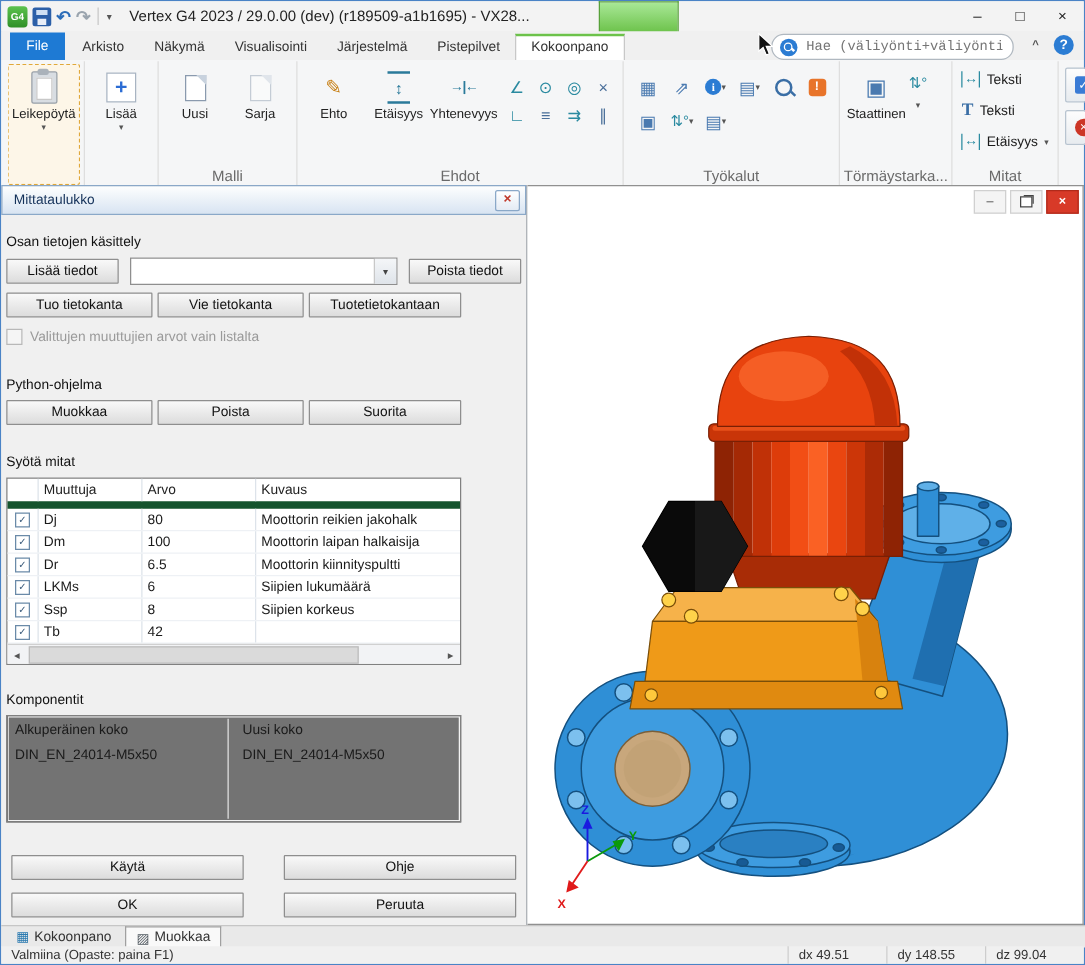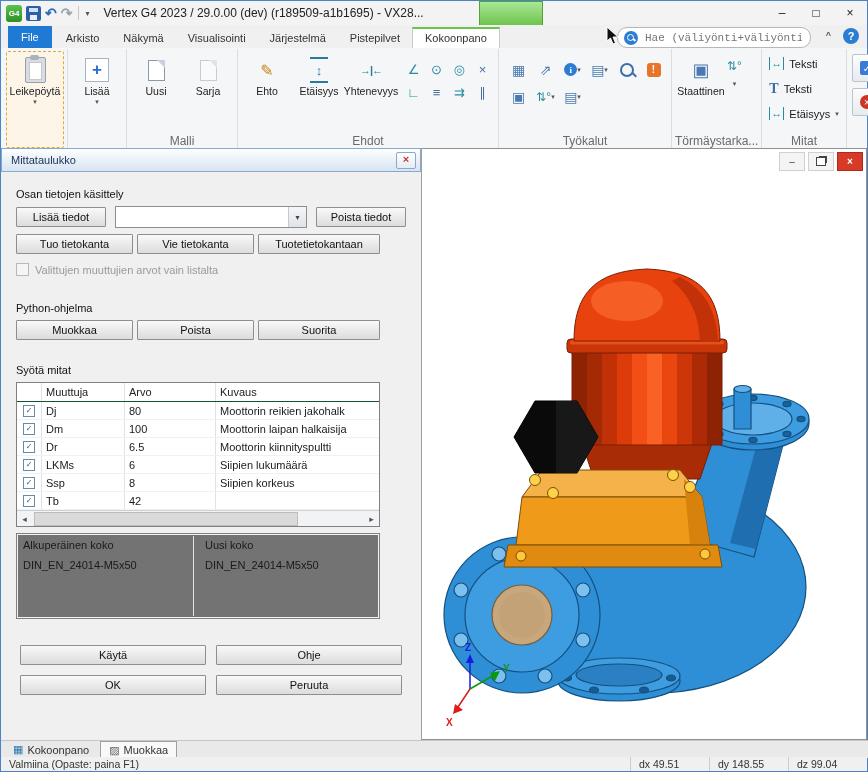--- a/index.html
+++ b/index.html
@@ -77,37 +77,37 @@
   .stack{display:flex;flex-direction:column;margin-top:8px;gap:6px;align-items:center}
   .rot-ic{color:#2a8aa0;font-size:12px}
 
   
   .main{position:absolute;top:148px;left:1px;width:866px;height:592px;display:flex}
 
   
   .dialog{width:420px;height:592px;background:#f0f0f0;border-right:1px solid #9aa0a6;display:flex;flex-direction:column}
   .dlg-title{height:22px;background:linear-gradient(#fdfefe,#d8e4f2);border:1px solid #8aa8c8;display:flex;align-items:center;padding:0 4px 0 9px;font-size:11px;color:#15325a;flex:0 0 auto}
   .dlg-close{margin-left:auto;width:18px;height:15px;border:1px solid #8aa8c8;background:linear-gradient(#fff,#e4ebf4);color:#c0392b;font-weight:bold;font-size:11px;line-height:13px;text-align:center;border-radius:2px}
-  .dlg-body{flex:1;padding:16px 15px 0;position:relative}
+  .dlg-body{flex:1;padding:16px 4px 0;position:relative}
   .sec-label{font-size:11px;color:#111}
   .brow{display:flex;margin-top:6px;align-items:center}
   .btn{height:20px;border:1px solid #8e8e8e;background:linear-gradient(#f9f9f9,#dcdcdc);font-size:11px;font-family:inherit;border-radius:1px;color:#111;display:flex;align-items:center;justify-content:center}
   .b90{width:90px}
   .b117{width:117px;margin-right:4px}
   .b122{width:122px}
   .combo{flex:1;height:20px;margin:0 9px;background:#fff;border:1px solid #8e8e8e;display:flex}
   .combo-val{flex:1}
   .combo-dd{width:17px;border-left:1px solid #c8c8c8;background:linear-gradient(#f4f6f8,#dfe4ea);display:flex;align-items:center;justify-content:center;font-size:8px;color:#444}
   .chkrow{display:flex;align-items:center;gap:6px;margin-top:9px;color:#9a9a9a}
   .chk{width:11px;height:11px;border:1px solid #b8b8b8;background:#f5f5f5;flex:0 0 auto}
   .mt26{margin-top:26px}.mt24{margin-top:24px}.mt22{margin-top:22px}
 
   
   .mtable{margin-top:6px;width:362px;border:1px solid #808080;background:#fff}
-  .mt-head{display:flex;height:18px;align-items:flex-end;border-bottom:1px solid #14532d;color:#222}
+  .mt-head{display:flex;height:18px;align-items:flex-end;border-bottom:6px solid #14532d;color:#222}
   .c-cb{width:24px;height:100%;border-right:1px solid #dde3ea;display:flex;align-items:center;justify-content:center}
   .c-name{width:78px;height:100%;border-right:1px solid #dde3ea;display:flex;align-items:center;padding-left:4px}
   .c-val{width:86px;height:100%;border-right:1px solid #dde3ea;display:flex;align-items:center;padding-left:4px}
   .c-desc{flex:1;height:100%;display:flex;align-items:center;padding-left:4px;overflow:hidden;white-space:nowrap}
   .trow{display:flex;height:17px;align-items:center;border-bottom:1px solid #eef1f5}
   .tchk{width:10px;height:10px;border:1px solid #6a8aa8;background:#fff;color:#3a5a7a;font-size:8px;line-height:9px;text-align:center}
   .hscroll{display:flex;height:15px;background:#f2f3f5;border-top:1px solid #d0d0d0;align-items:center}
   .harrow{width:15px;height:14px;font-size:9px;color:#555;display:flex;align-items:center;justify-content:center}
   .hthumb{width:262px;height:12px;background:#dadada;border:1px solid #bcbcbc;margin-left:2px}
   .hspacer{flex:1}
@@ -431,20 +431,21 @@
             <span class="c-desc"></span>
           </div>
           <div class="hscroll">
             <span class="harrow">◂</span>
             <span class="hthumb"></span>
             <span class="hspacer"></span>
             <span class="harrow">▸</span>
           </div>
         </div>
 
+        <div class="sec-label mt22">Komponentit</div>
         <div class="ktable">
           <div class="kt-div"></div>
           <div class="kt-head">
             <span class="kt-c1">Alkuperäinen koko</span>
             <span class="kt-c2">Uusi koko</span>
           </div>
           <div class="kt-row">
             <span class="kt-c1">DIN_EN_24014-M5x50</span>
             <span class="kt-c2">DIN_EN_24014-M5x50</span>
           </div>

